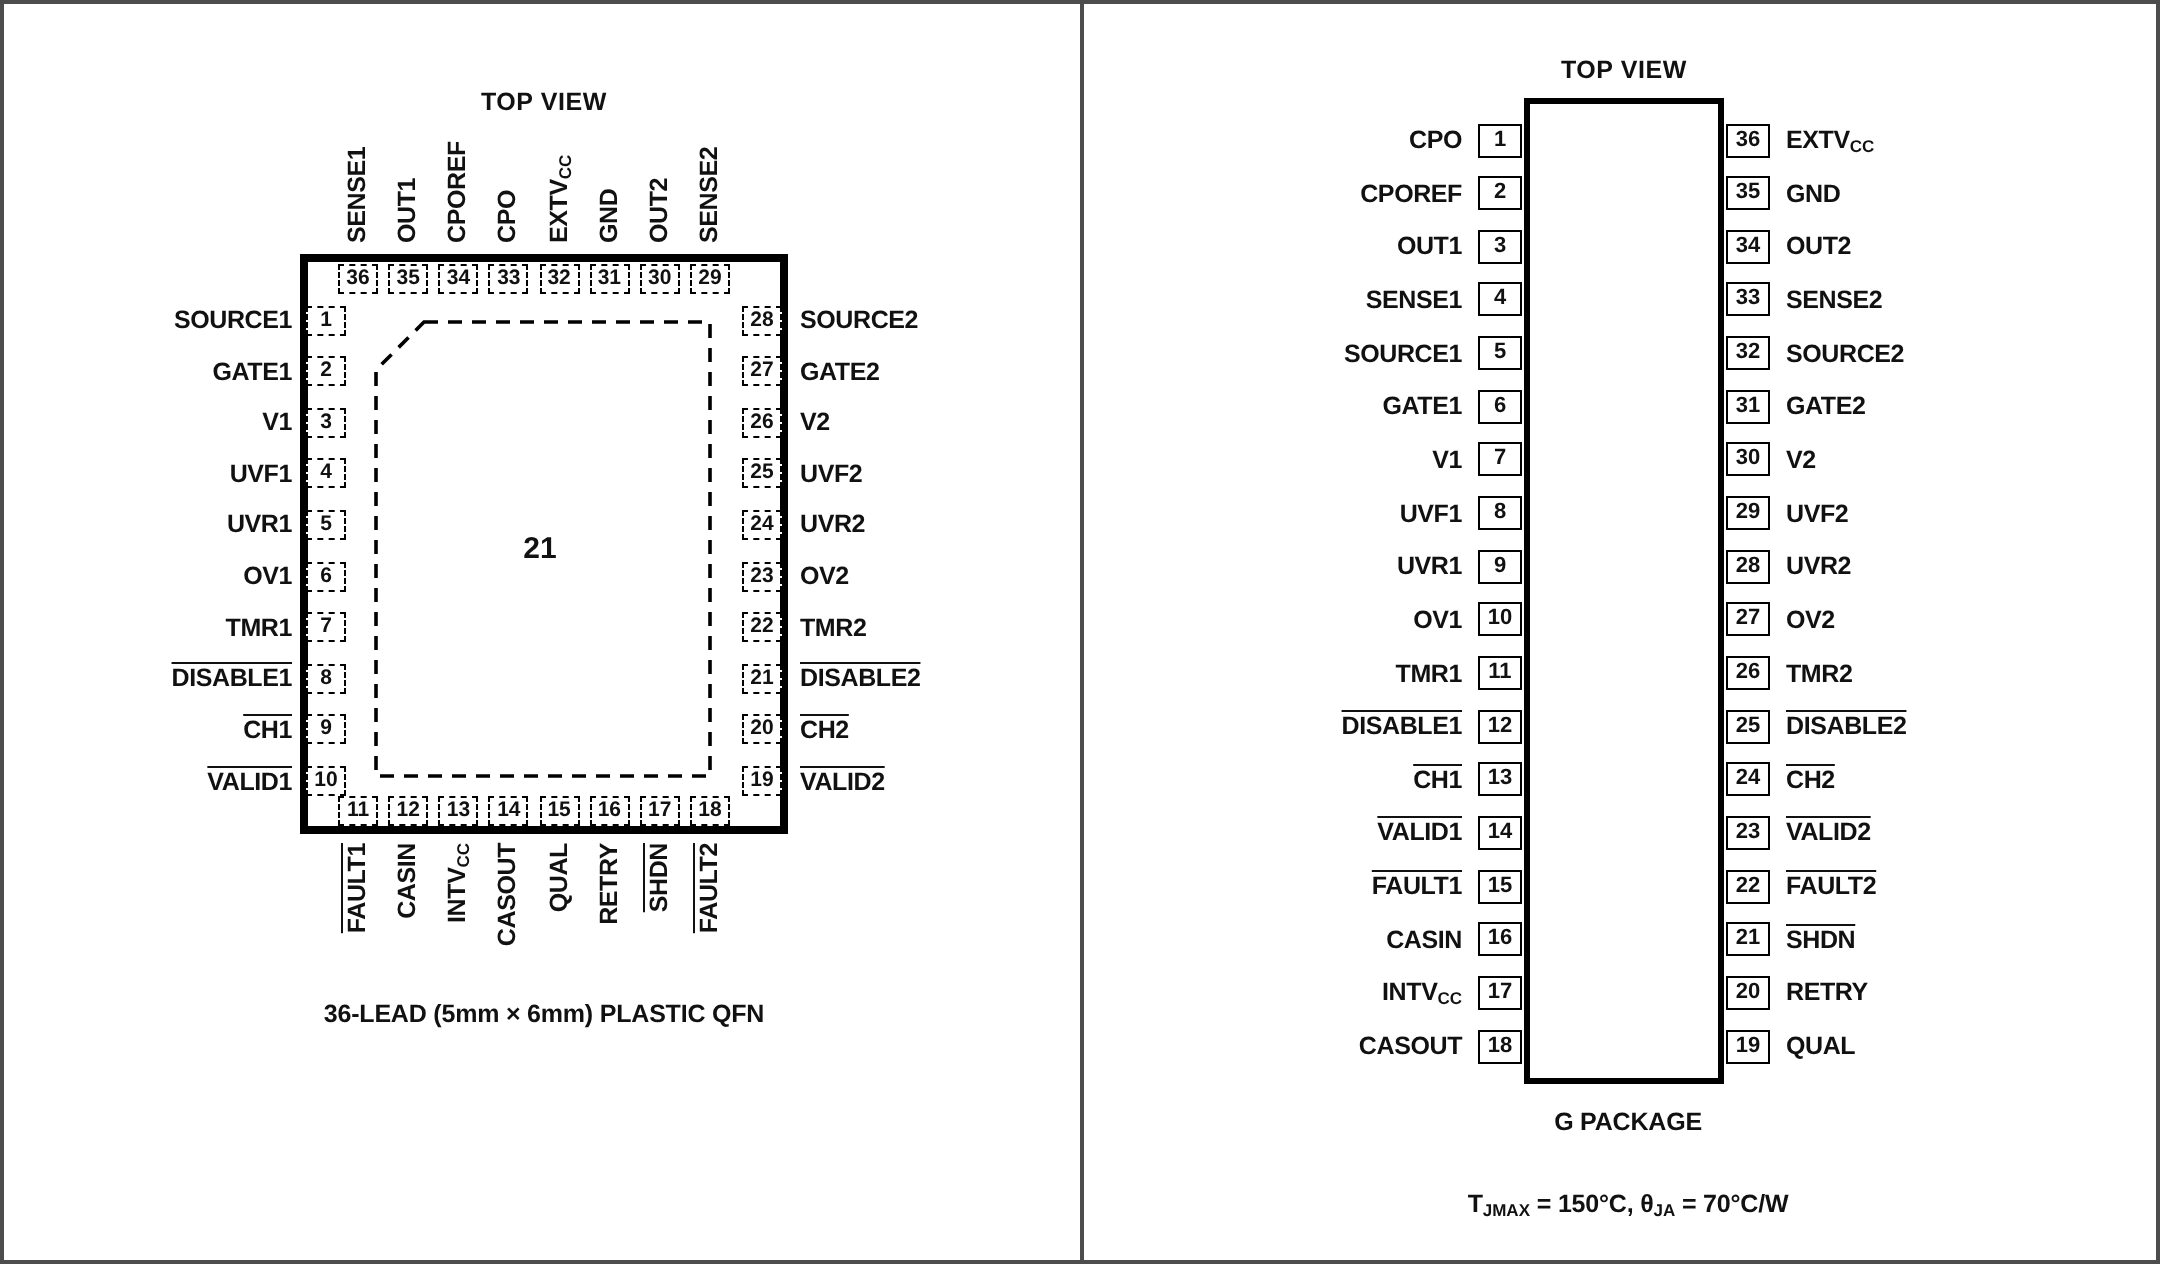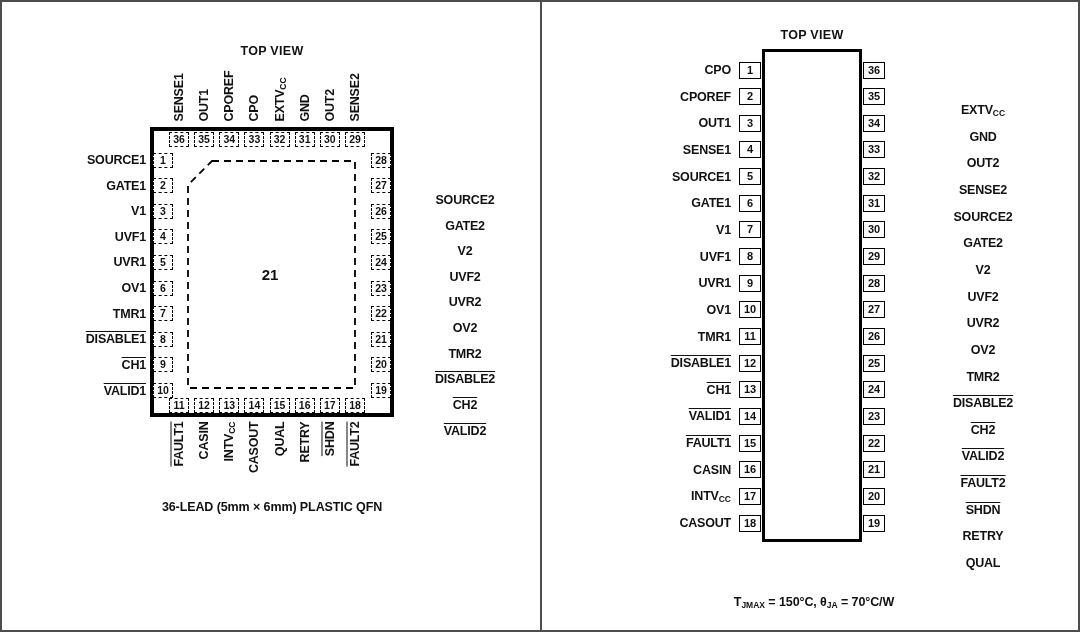--- a/index.html
+++ b/index.html
@@ -11,21 +11,21 @@
   .tv-right{left:660px;top:26px;width:300px;}
   .qfn-pkg{position:absolute;left:148px;top:125px;width:244px;height:290px;border:4px solid #000;box-sizing:border-box;background:#fff;}
   .pad-svg{position:absolute;left:148px;top:125px;width:244px;height:290px;}
   .center-pin{position:absolute;left:238px;top:264px;width:60px;text-align:center;font-weight:bold;font-size:15px;}
   .ssop-pkg{position:absolute;left:760px;top:47px;width:100px;height:493px;border:3.5px solid #000;box-sizing:border-box;background:#fff;}
   .pbox{position:absolute;box-sizing:border-box;font-weight:bold;text-align:center;background:#fff;white-space:nowrap;}
   .dash{border:1.5px dashed #000;font-size:10.5px;line-height:12px;}
   .solid{border:1.6px solid #000;font-size:11px;line-height:14px;}
   .plabel{position:absolute;font-weight:bold;font-size:12.5px;letter-spacing:-.2px;height:16px;line-height:16px;white-space:nowrap;}
   .hlab-r{text-align:right;}
-  .hlab-l{text-align:center;margin-top:40px;}
+  .hlab-l{text-align:left;}
   .vlab{transform:rotate(-90deg);height:15px;line-height:15px;}
   .vtop{text-align:left;}
   .vbot{text-align:right;}
   sub{font-size:8.5px;vertical-align:-2px;letter-spacing:0;}
   .bar{text-decoration:overline;text-decoration-thickness:1px;}
   .noteblock{position:absolute;text-align:center;font-weight:bold;font-size:12.5px;letter-spacing:-.1px;}
   .noteline{height:17px;line-height:17px;white-space:nowrap;}
 </style>
 </head>
 <body>
@@ -209,19 +209,20 @@
         <div class="plabel hlab-l" style="left: 891px; top: 433.1px; width: 180px;"><span class="bar">FAULT2</span></div>
         <div class="pbox solid" style="left: 861px; top: 459.25px; width: 22px; height: 17px;">21</div>
         <div class="plabel hlab-l" style="left: 891px; top: 459.75px; width: 180px;"><span class="bar">SHDN</span></div>
         <div class="pbox solid" style="left: 861px; top: 485.9px; width: 22px; height: 17px;">20</div>
         <div class="plabel hlab-l" style="left: 891px; top: 486.4px; width: 180px;">RETRY</div>
         <div class="pbox solid" style="left: 861px; top: 512.55px; width: 22px; height: 17px;">19</div>
         <div class="plabel hlab-l" style="left: 891px; top: 513.05px; width: 180px;">QUAL</div>
       </div>
 
     <div class="noteblock" style="left:620px;top:551px;width:384px;" id="ssop-names">
+        <div class="noteline">G PACKAGE</div>
       </div>
     <div class="noteblock" style="left:620px;top:592px;width:384px;" id="ssop-notes">
         <div class="noteline">T<sub>JMAX</sub> = 150°C, θ<sub>JA</sub> = 70°C/W</div>
       </div>
   </section>
 
 </div>
 
 </body></html>

